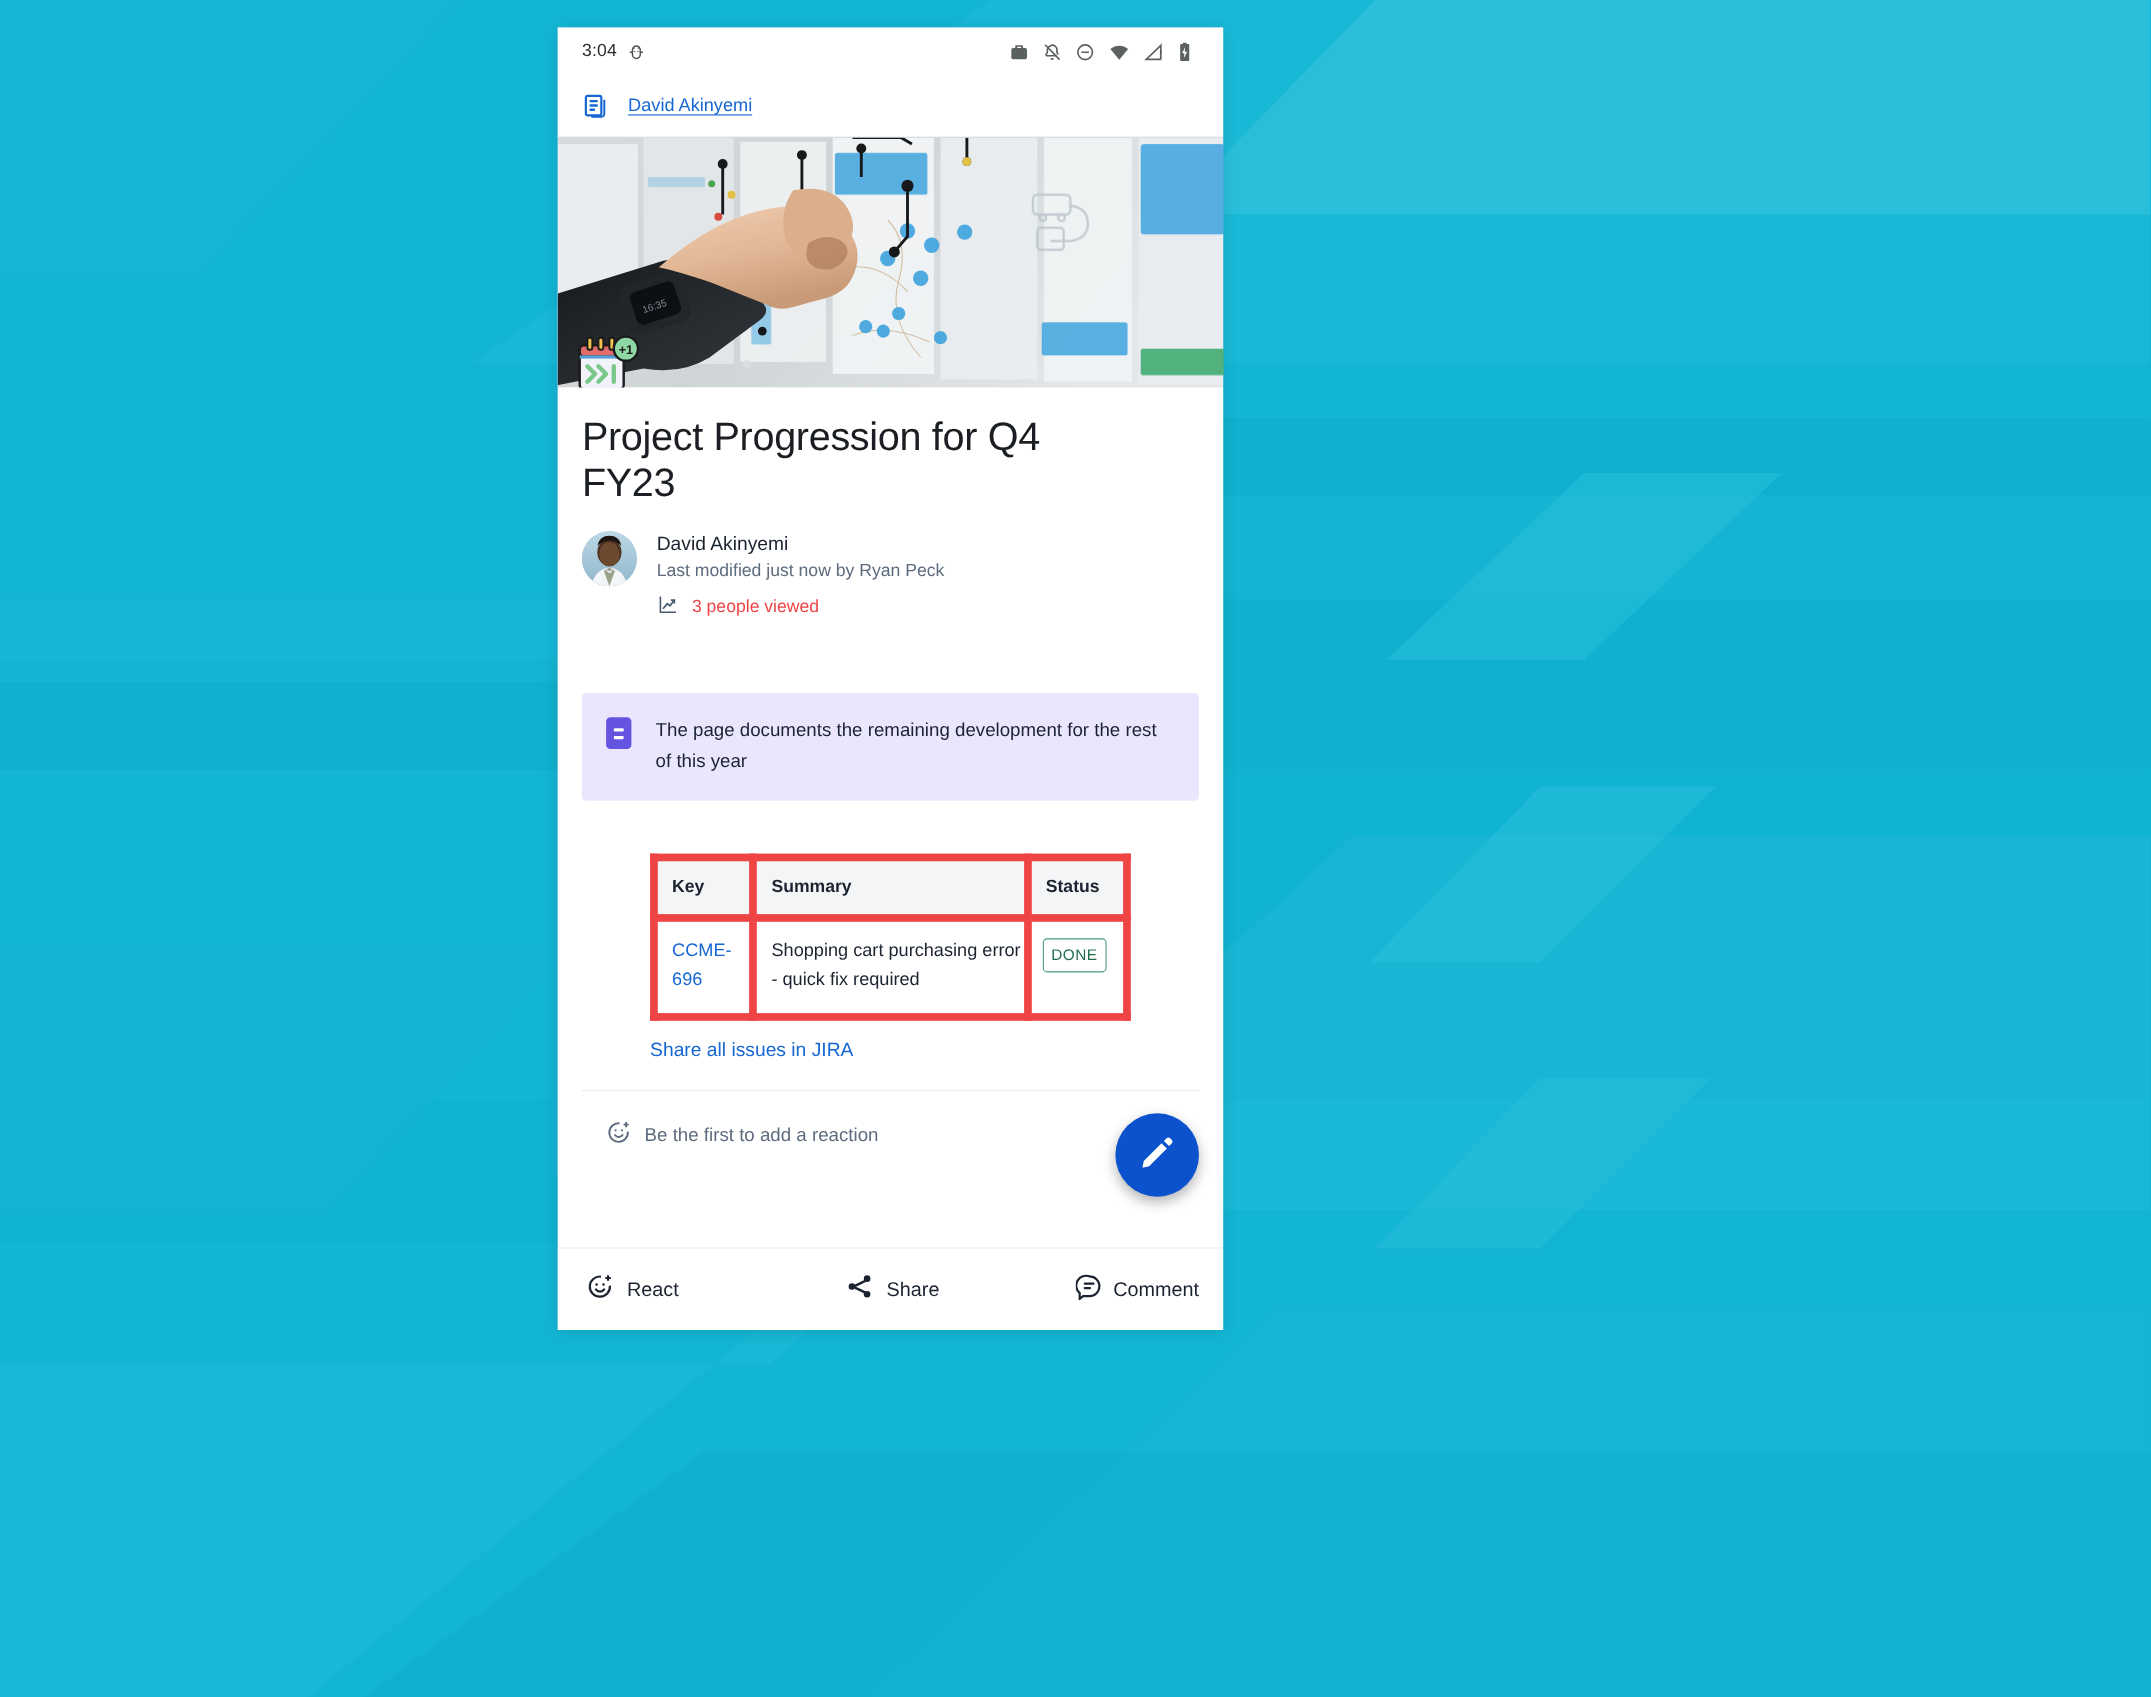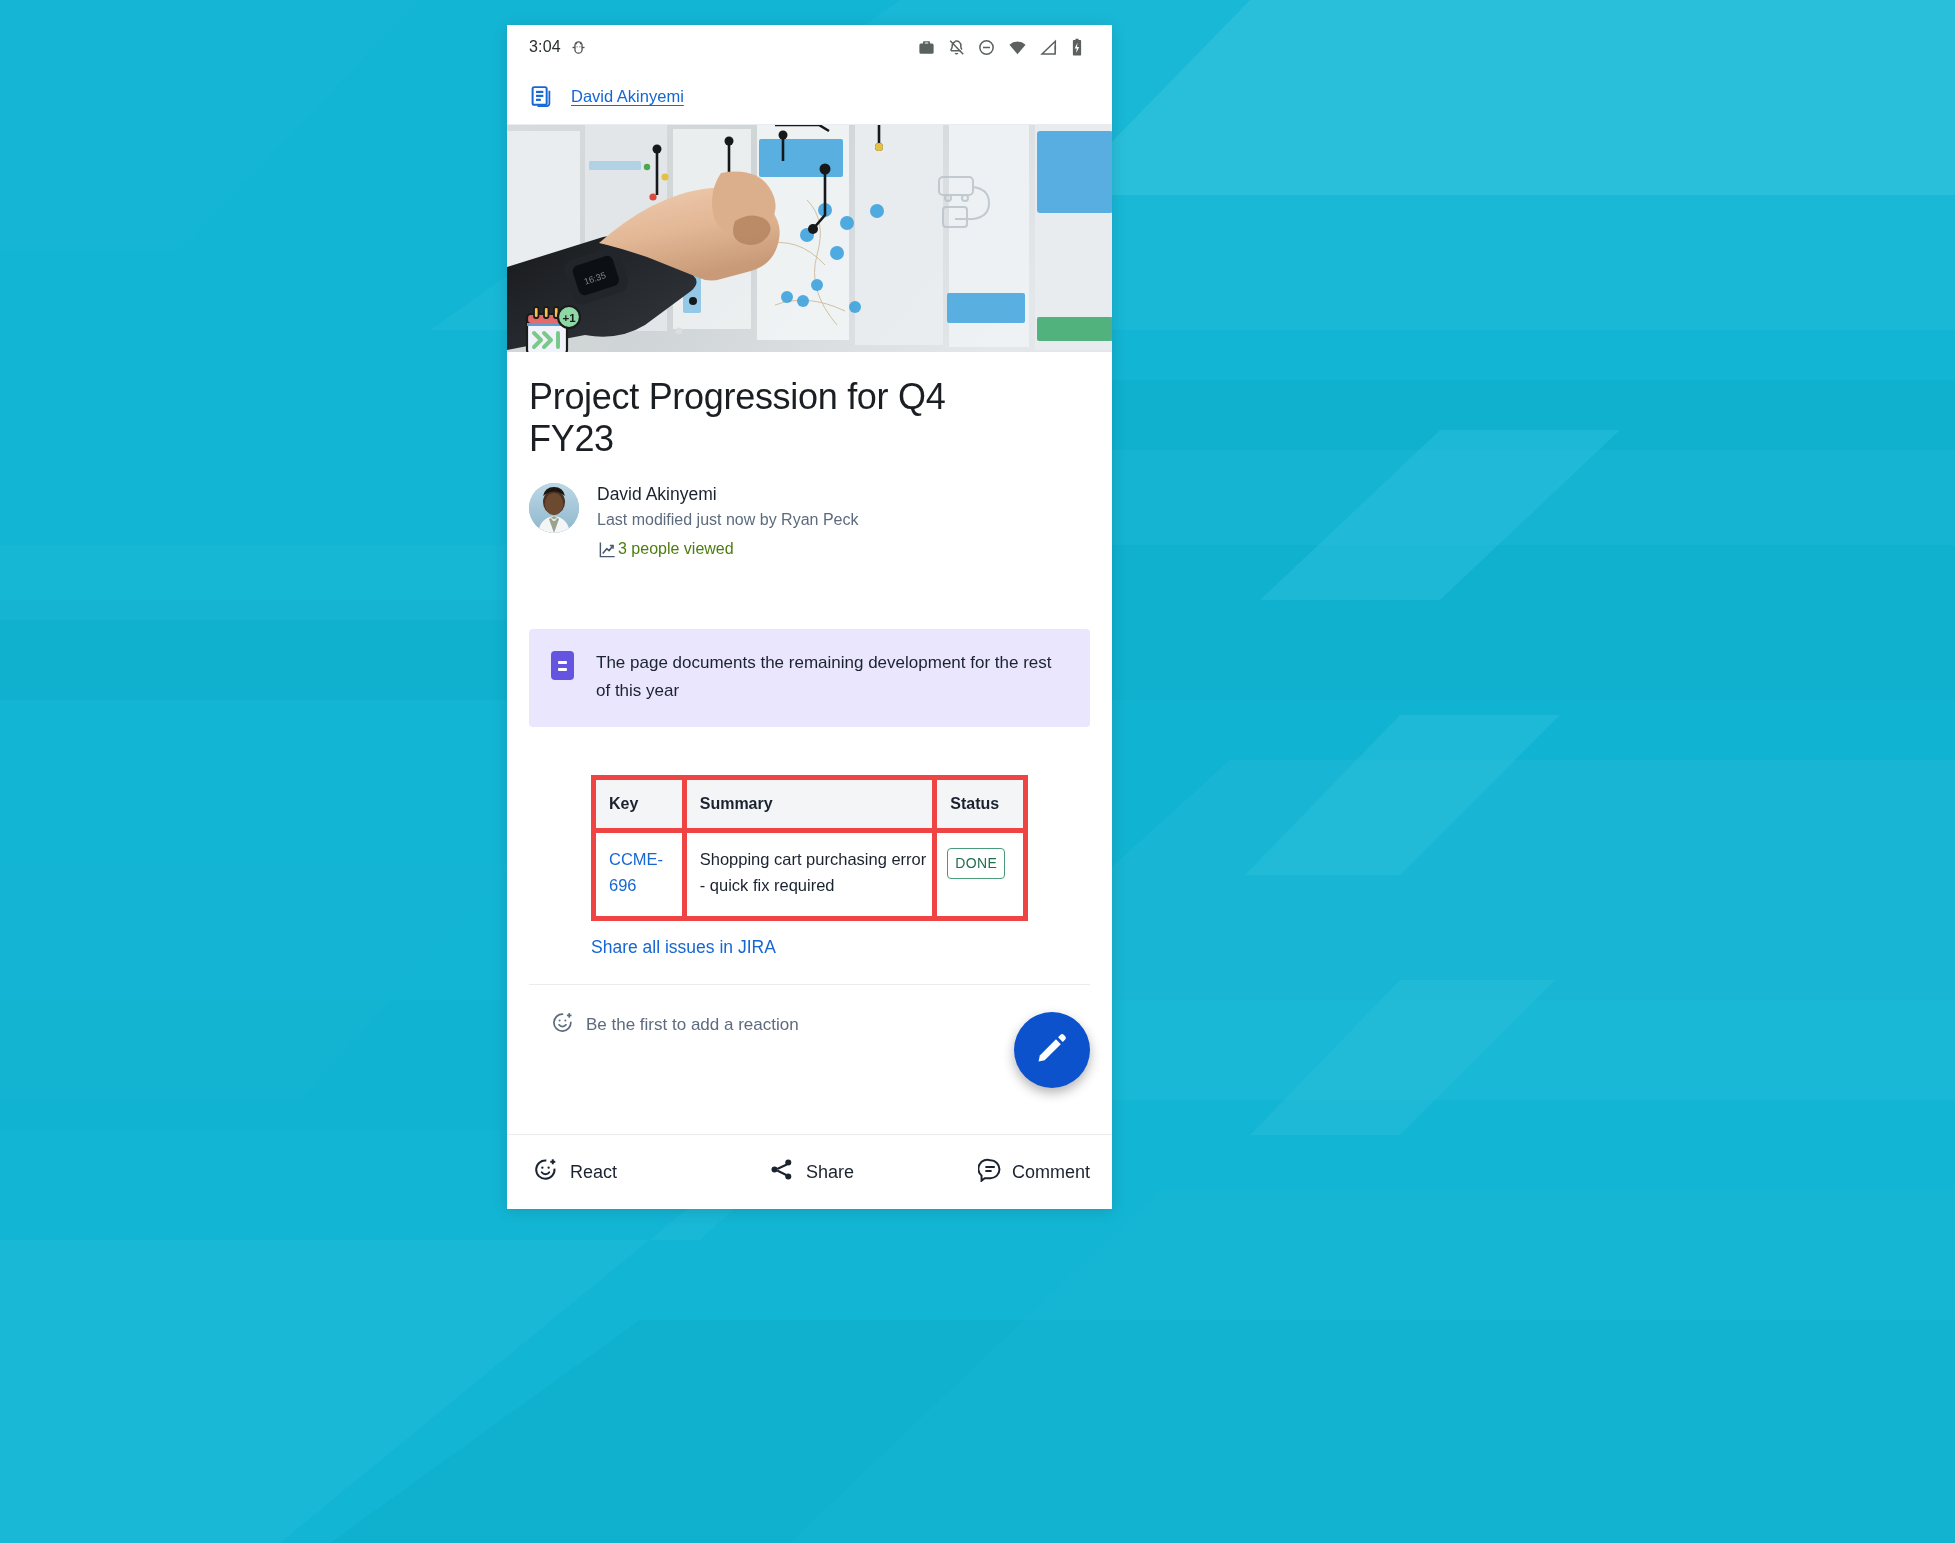--- a/index.html
+++ b/index.html
@@ -91,22 +91,22 @@
   .avatar {
     width: 50px; height: 50px; border-radius: 50%;
     overflow: hidden; flex: none; margin-top: 2px;
     background: #9fc3d6;
   }
   .avatar svg { display:block; width:100%; height:100%; }
   .byline-txt { margin-left: 18px; padding-top: 1px; }
   .byline-name { font-size: 17.5px; color: #1b2330; line-height: 1.45; }
   .byline-mod  { font-size: 16px; color: #5d6b7e; line-height: 1.55; margin-top: 1px; }
   .byline-views {
-    display: flex; align-items: flex-start; 
-    margin-top: 7px; font-size: 16px; color: #4d7c0f;
+    display: flex; align-items: center; gap: 11px;
+    margin-top: 7px; font-size: 16px; color: #ef4444;
   }
 
   
   .panel {
     margin-top: 66px;
     background: #eae6fd;
     border-radius: 4px;
     display: flex;
     padding: 20px 20px 22px 22px;
     justify-content: center;
@@ -120,21 +120,21 @@
   .panel-text {
     margin-left: 22px;
     font-size: 17px; line-height: 1.65;
     color: #1b2330;
   }
 
   
   .table-wrap { margin-top: 48px; padding: 0 62px; }
   table { border-collapse: collapse; width: 100%; table-layout: fixed; }
   th, td {
-    border: 5px solid #ef4444;
+    border: 7px solid #ef4444;
     text-align: left;
     vertical-align: top;
   }
   thead th {
     background: #f4f5f7;
     font-size: 16px; font-weight: bold;
     color: #1b2330;
     padding: 15px 0 15px 13px;
   }
   th.col-key    { width: 21%; }

